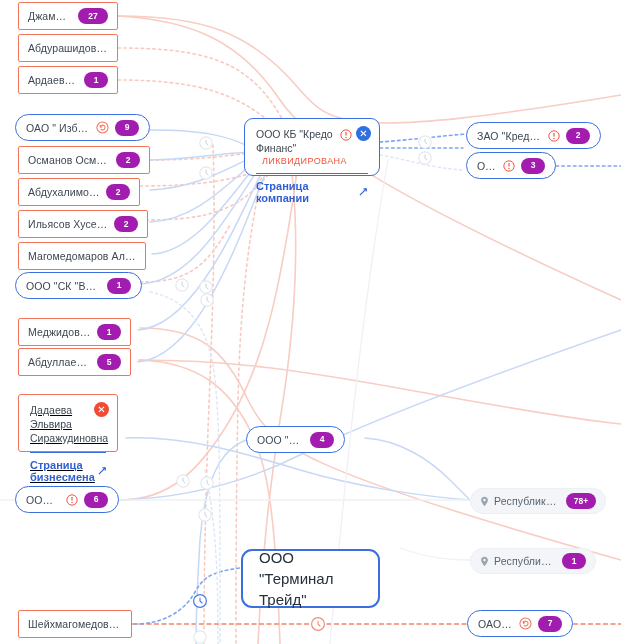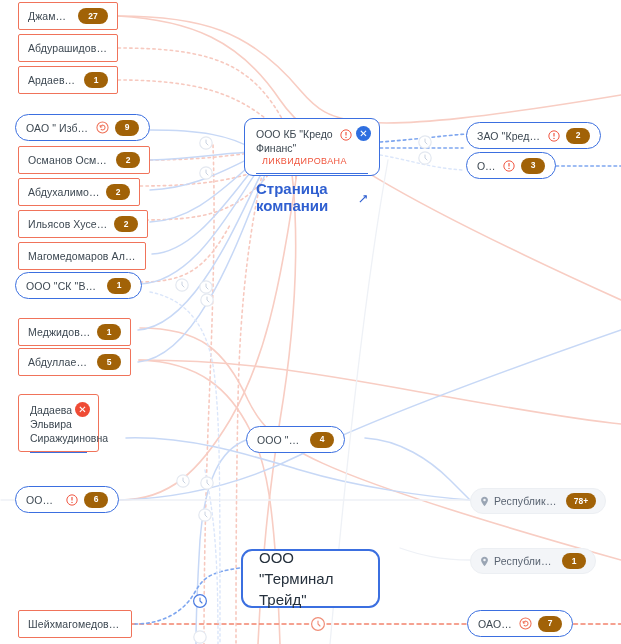--- a/index.html
+++ b/index.html
@@ -65,21 +65,21 @@
     font-size:10.5px;color:#3d4852;line-height:14px;
     max-width:86%;
   }
   .card .cstatus{
     font-size:9px;color:#f0553d;letter-spacing:.4px;margin-top:1px;margin-left:6px;
   }
   .card .divider{
     border-top:1.3px solid #3b6fe0;margin:7px 0 6px 0;
   }
   .card .clink{
-    font-size:15px;color:#2f5fd0;font-weight:bold;
+    font-size:11px;color:#2f5fd0;font-weight:bold;
     display:flex;align-items:center;gap:3px;
   }
 
   
   .focus{
     position:absolute;
     box-sizing:border-box;
     border:2px solid #3b6fe0;
     border-radius:11px;
     background:#fff;
@@ -89,21 +89,21 @@
   }
   .focus .label{
     font-size:15px;color:#26313d;line-height:21px;font-weight:normal;
     white-space:normal;
   }
 
   
   .badge{
     display:inline-flex;align-items:center;justify-content:center;
     min-width:16px;height:16px;padding:0 4px;
-    border-radius:9px;background:#a16207;color:#fff;
+    border-radius:9px;background:#a21caf;color:#fff;
     font-size:8.5px;font-weight:bold;line-height:1;
     margin-left:6px;flex:0 0 auto;
   }
   .badge.wide{min-width:22px;}
   .ic{display:inline-flex;align-items:center;justify-content:center;flex:0 0 auto;margin-left:5px;}
   .ic svg{display:block;}
   .closebtn{
     position:absolute;top:7px;right:8px;
     width:15px;height:15px;border-radius:50%;
     background:#2f6fe0;color:#fff;
@@ -272,24 +272,33 @@
   <div class="node person" style="left:18px;top:318px;width:113px;">
     <span class="label">Меджидов Муслим…</span>
     <span class="badge">1</span>
   </div>
 
   <div class="node person" style="left:18px;top:348px;width:113px;">
     <span class="label">Абдуллаев Осман…</span>
     <span class="badge">5</span>
   </div>
 
-  <div class="card person-card" style="left:18px;top:394px;width:81px;height:58px;">
+  <div class="card person-card" style="left:18px;top:394px;width:100px;height:58px;text-decoration:underline;">
     <div class="ctitle">Дадаева Эльвира Сиражудиновна</div>
     <div class="closebtn red">✕</div>
     <div class="divider"></div>
+    <div class="clink">
+      <span>Страница бизнесмена</span>
+      <span>
+        <svg width="9" height="9" viewBox="0 0 10 10">
+            <path d="M1,9 L8,2" stroke="#2f5fd0" stroke-width="1.3" fill="none"></path>
+            <path d="M5,2 L8,2 L8,5" stroke="#2f5fd0" stroke-width="1.3" fill="none"></path>
+          </svg>
+      </span>
+    </div>
   </div>
 
   <div class="node company" style="left:15px;top:486px;width:104px;">
     <span class="label">ООО УК "КГМ"</span>
     <span class="ic">
       <svg width="12" height="12" viewBox="0 0 14 14">
           <circle cx="7" cy="7" r="6" fill="none" stroke="#ef4b35" stroke-width="1.1"></circle>
           <path d="M7,3.6 L7,7.6" stroke="#ef4b35" stroke-width="1.3"></path>
           <circle cx="7" cy="9.8" r="0.8" fill="#ef4b35"></circle>
         </svg>

